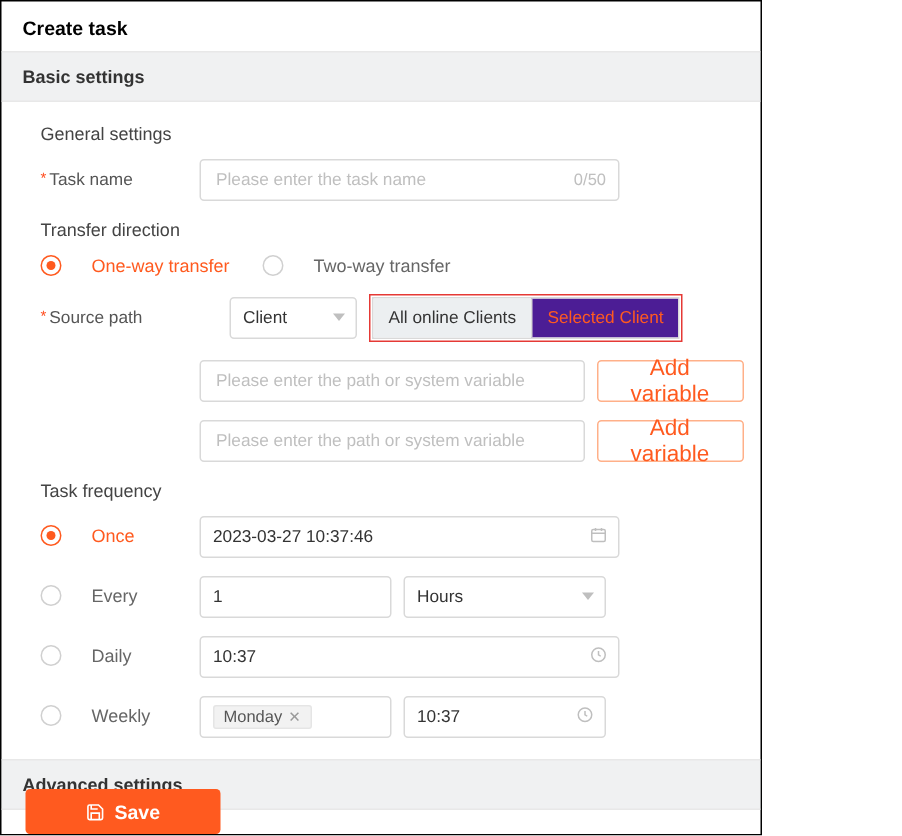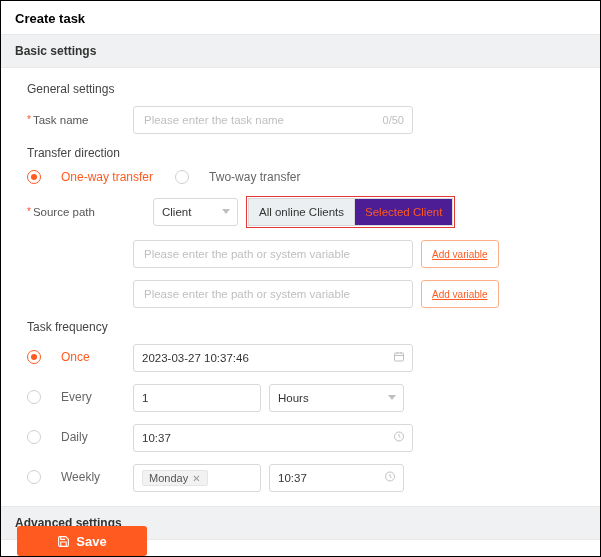--- a/index.html
+++ b/index.html
@@ -4,21 +4,21 @@
 <style>
   * { box-sizing: border-box; }
   body {
     margin: 0;
     font-family: -apple-system, BlinkMacSystemFont, "Segoe UI", Arial, sans-serif;
     font-size: 12px;
     color: #333;
     background: #fff;
   }
   .window {
-    width: 601px;
+    width: 508px;
     height: 557px;
     border: 1px solid #000;
     background: #fff;
     position: relative;
     overflow: hidden;
   }
   .header {
     padding: 10px 14px 8px 14px;
     font-weight: 700;
     font-size: 13px;
@@ -166,25 +166,24 @@
     padding: 1px;
     display:inline-flex;
   }
   .link-btn {
     height: 28px;
     border: 1px solid #ffb089;
     color: #ff5a1f;
     background:#fff;
     border-radius: 3px;
     padding: 0 10px;
-    font-size: 10px;
+    font-size: 15px;
     display:flex;
     align-items:center;
     cursor:pointer;
-    text-decoration:underline;
   }
   .path-input { width: 280px; }
   .tag {
     background:#f2f2f2;
     border:1px solid #e5e5e5;
     border-radius:2px;
     padding:1px 6px;
     font-size:11px;
     color:#555;
     display:inline-flex;

